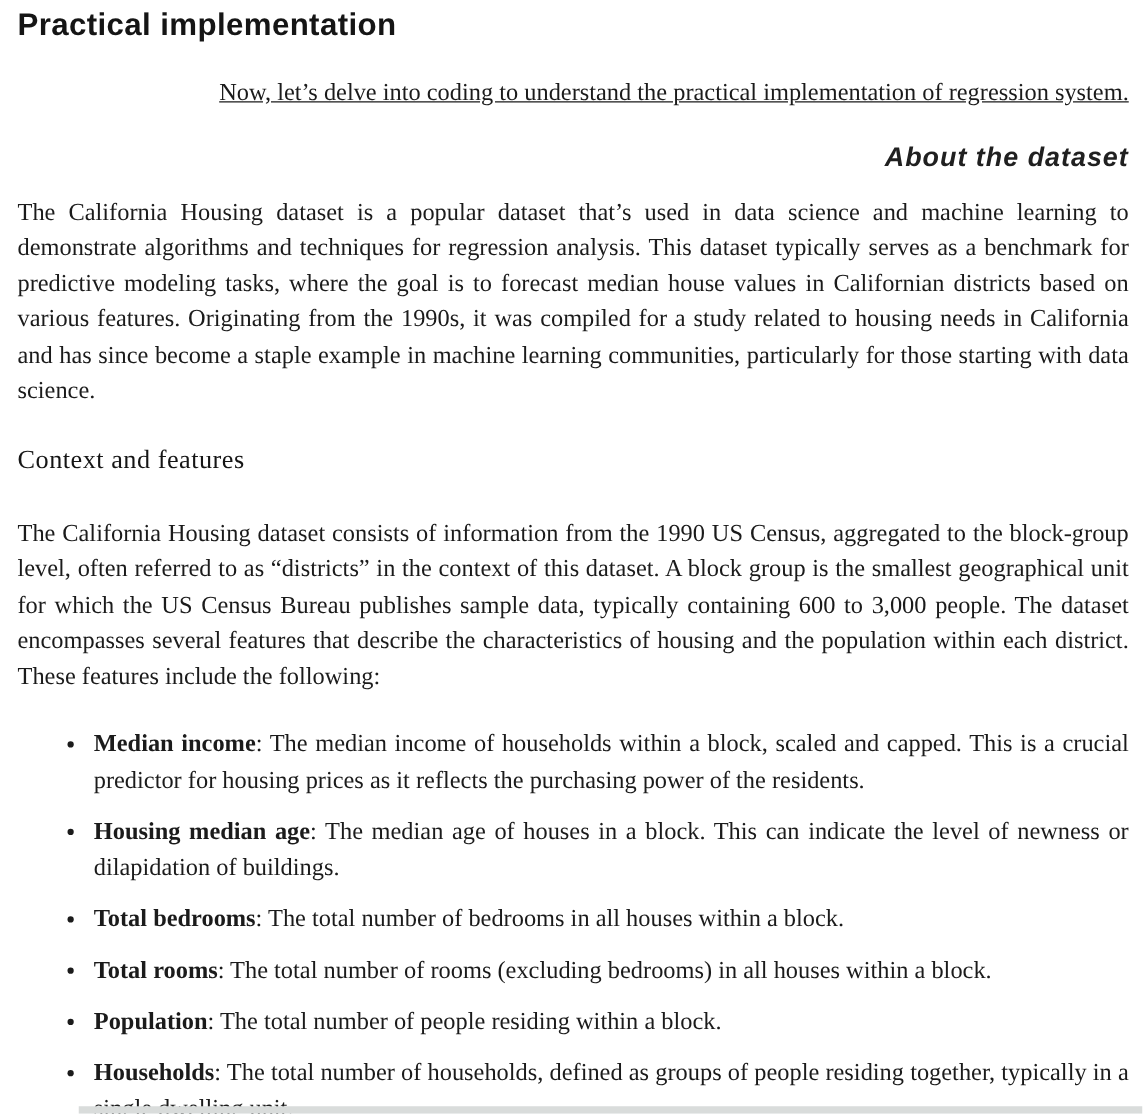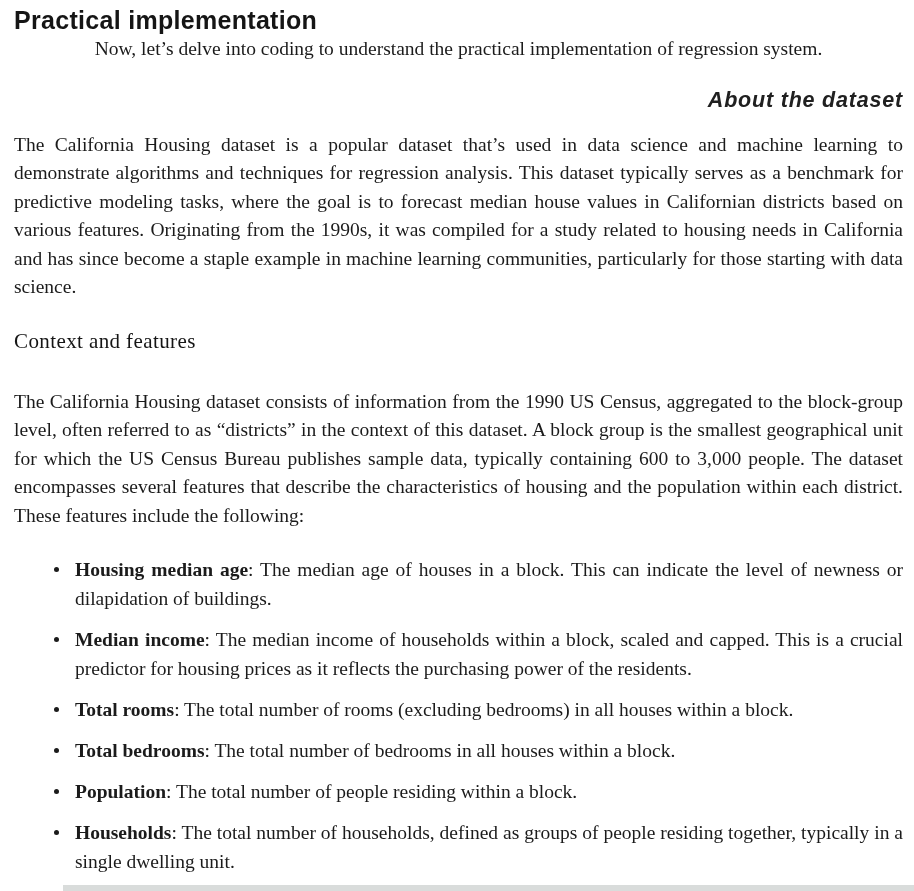--- a/index.html
+++ b/index.html
@@ -29,21 +29,23 @@
     color: #151515;
   }
   .para {
     font-size: 19.5px;
     line-height: 28.5px;
     margin: 0;
     text-align: justify;
     color: #1b1b1b;
   }
   .intro-para {
-    text-align: center;
+    margin-top: 26px;
+    text-align: right;
+    text-decoration: underline;
   }
   .subhead-italic {
     font-family: "Liberation Sans", sans-serif;
     font-weight: 700;
     font-style: italic;
     font-size: 21.5px;
     letter-spacing: 0.8px;
     margin: 0;
     padding-top: 24px;
     color: #202020;
@@ -105,33 +107,33 @@
 
   <p class="para about-para">The California Housing dataset is a popular dataset that’s used in data science and machine learning to demonstrate algorithms and techniques for regression analysis. This dataset typically serves as a benchmark for predictive modeling tasks, where the goal is to forecast median house values in Californian districts based on various features. Originating from the 1990s, it was compiled for a study related to housing needs in California and has since become a staple example in machine learning communities, particularly for those starting with data science.</p>
 
   <h3 class="subhead-serif">Context and features</h3>
 
   <p class="para context-para">The California Housing dataset consists of information from the 1990 US Census, aggregated to the block-group level, often referred to as “districts” in the context of this dataset. A block group is the smallest geographical unit for which the US Census Bureau publishes sample data, typically containing 600 to 3,000 people. The dataset encompasses several features that describe the characteristics of housing and the population within each district. These features include the following:</p>
 
   <ul class="features-list">
     <li class="feature-item">
       <span class="bullet"></span>
+      <span class="feature-term">Median income</span><span class="feature-desc">: The median income of households within a block, scaled and capped. This is a crucial predictor for housing prices as it reflects the purchasing power of the residents.</span>
+    </li>
+    <li class="feature-item">
+      <span class="bullet"></span>
       <span class="feature-term">Housing median age</span><span class="feature-desc">: The median age of houses in a block. This can indicate the level of newness or dilapidation of buildings.</span>
     </li>
     <li class="feature-item">
       <span class="bullet"></span>
-      <span class="feature-term">Median income</span><span class="feature-desc">: The median income of households within a block, scaled and capped. This is a crucial predictor for housing prices as it reflects the purchasing power of the residents.</span>
+      <span class="feature-term">Total bedrooms</span><span class="feature-desc">: The total number of bedrooms in all houses within a block.</span>
     </li>
     <li class="feature-item">
       <span class="bullet"></span>
       <span class="feature-term">Total rooms</span><span class="feature-desc">: The total number of rooms (excluding bedrooms) in all houses within a block.</span>
-    </li>
-    <li class="feature-item">
-      <span class="bullet"></span>
-      <span class="feature-term">Total bedrooms</span><span class="feature-desc">: The total number of bedrooms in all houses within a block.</span>
     </li>
     <li class="feature-item">
       <span class="bullet"></span>
       <span class="feature-term">Population</span><span class="feature-desc">: The total number of people residing within a block.</span>
     </li>
     <li class="feature-item">
       <span class="bullet"></span>
       <span class="feature-term">Households</span><span class="feature-desc">: The total number of households, defined as groups of people residing together, typically in a single dwelling unit.</span>
     </li>
   </ul>

